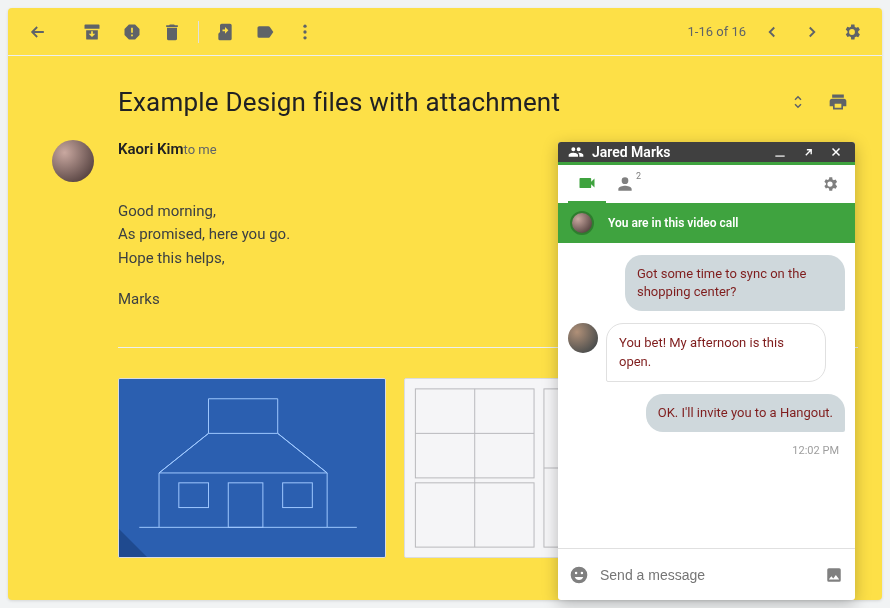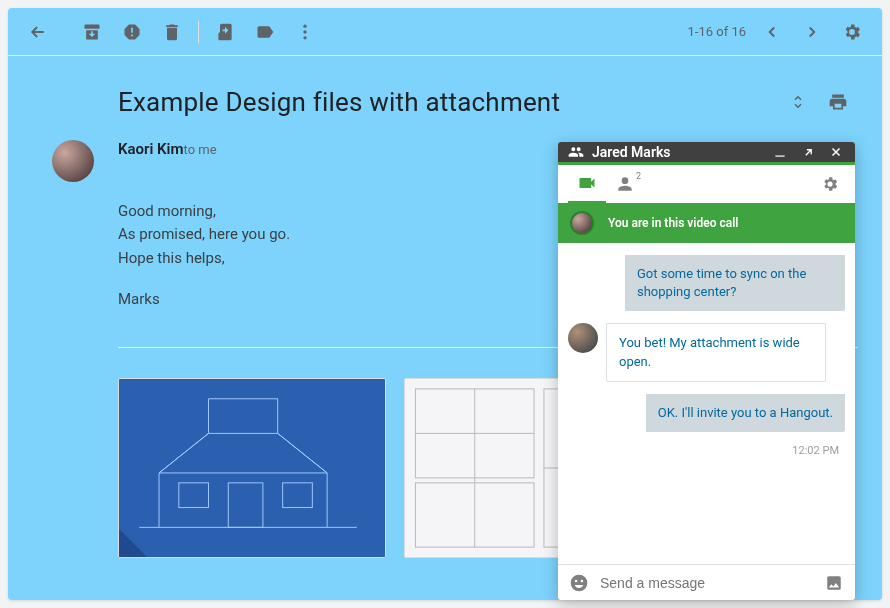--- a/index.html
+++ b/index.html
@@ -7,21 +7,21 @@
     font-family: 'Google Sans', Roboto, Arial, sans-serif;
     background: #f1f3f4;
     width: 890px;
     height: 608px;
     overflow: hidden;
     position: relative;
   }
   .app-window {
     position: absolute;
     top: 8px; left: 8px; right: 8px; bottom: 8px;
-    background: #7dd3fc;
+    background: #fde047;
     border-radius: 4px;
     box-shadow: 0 1px 3px rgba(0,0,0,.12);
     overflow: hidden;
   }
   .toolbar {
     height: 48px;
     display: flex;
     align-items: center;
     padding: 0 10px;
     border-bottom: 1px solid #eceff1;
@@ -180,22 +180,22 @@
     overflow: hidden;
     padding: 12px 10px 6px;
     display: flex; flex-direction: column;
     gap: 12px;
   }
   .bubble-right, .bubble-left {
     max-width: 220px;
     font-size: 13px;
     line-height: 1.4;
     padding: 10px 12px;
-    border-radius: 0;
-    color: #0369a1;
+    border-radius: 17px;
+    color: #7f1d1d;
   }
   .bubble-right {
     align-self: flex-end;
     background: #cfd8dc;
     border-bottom-right-radius: 2px;
   }
   .bubble-left-row {
     display: flex; align-items: flex-start; gap: 8px;
   }
   .left-avatar {
@@ -209,21 +209,21 @@
     border-bottom-left-radius: 2px;
   }
   .time-stamp {
     align-self: flex-end;
     font-size: 11px;
     color: #9e9e9e;
     padding-right: 6px;
   }
   .compose {
     border-top: 1px solid #e0e0e0;
-    height: 36px;
+    height: 52px;
     display: flex; align-items: center;
     padding: 0 10px;
     gap: 10px;
   }
   .compose .smile { color: #808080; width: 22px; height: 22px; display:flex; align-items:center; justify-content:center; }
   .compose input {
     flex: 1; border: none; outline: none;
     font-size: 14px; color: #5f6368;
     background: transparent;
   }
@@ -403,21 +403,21 @@
     </div>
   </div>
   <div class="in-call-banner">
     <div class="callavatar"></div>
     <span>You are in this video call</span>
   </div>
   <div class="chat-body">
     <div class="bubble-right">Got some time to sync on the shopping center?</div>
     <div class="bubble-left-row">
       <div class="left-avatar"></div>
-      <div class="bubble-left">You bet! My attachment is wide open.</div>
+      <div class="bubble-left">You bet! My afternoon is this open.</div>
     </div>
     <div class="bubble-right">OK. I'll invite you to a Hangout.</div>
     <div class="time-stamp">12:02 PM</div>
   </div>
   <div class="compose">
     <div class="smile">
       <svg width="20" height="20" viewBox="0 0 24 24" fill="currentColor">
           <path d="M12 2a10 10 0 1 0 10 10A10 10 0 0 0 12 2zm3.5 6A1.5 1.5 0 1 1 14 9.5 1.5 1.5 0 0 1 15.5 8zm-7 0A1.5 1.5 0 1 1 7 9.5 1.5 1.5 0 0 1 8.5 8zM12 18a5.5 5.5 0 0 1-5.1-3.5h10.2A5.5 5.5 0 0 1 12 18z"></path>
         </svg>
     </div>

